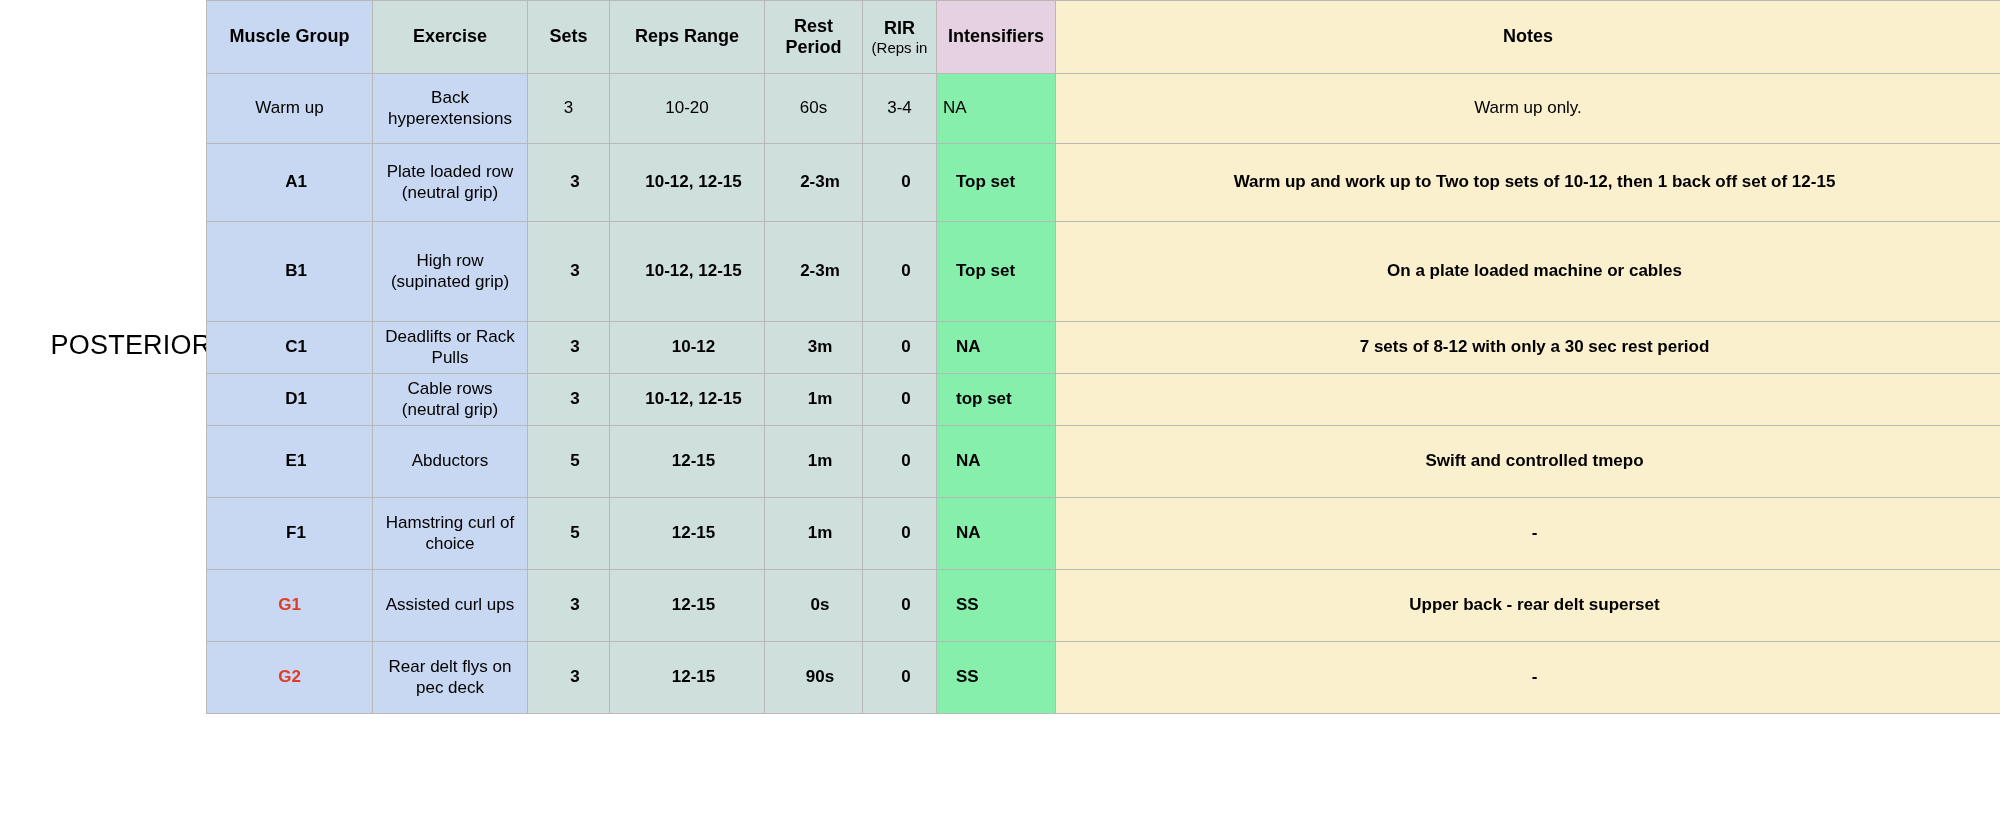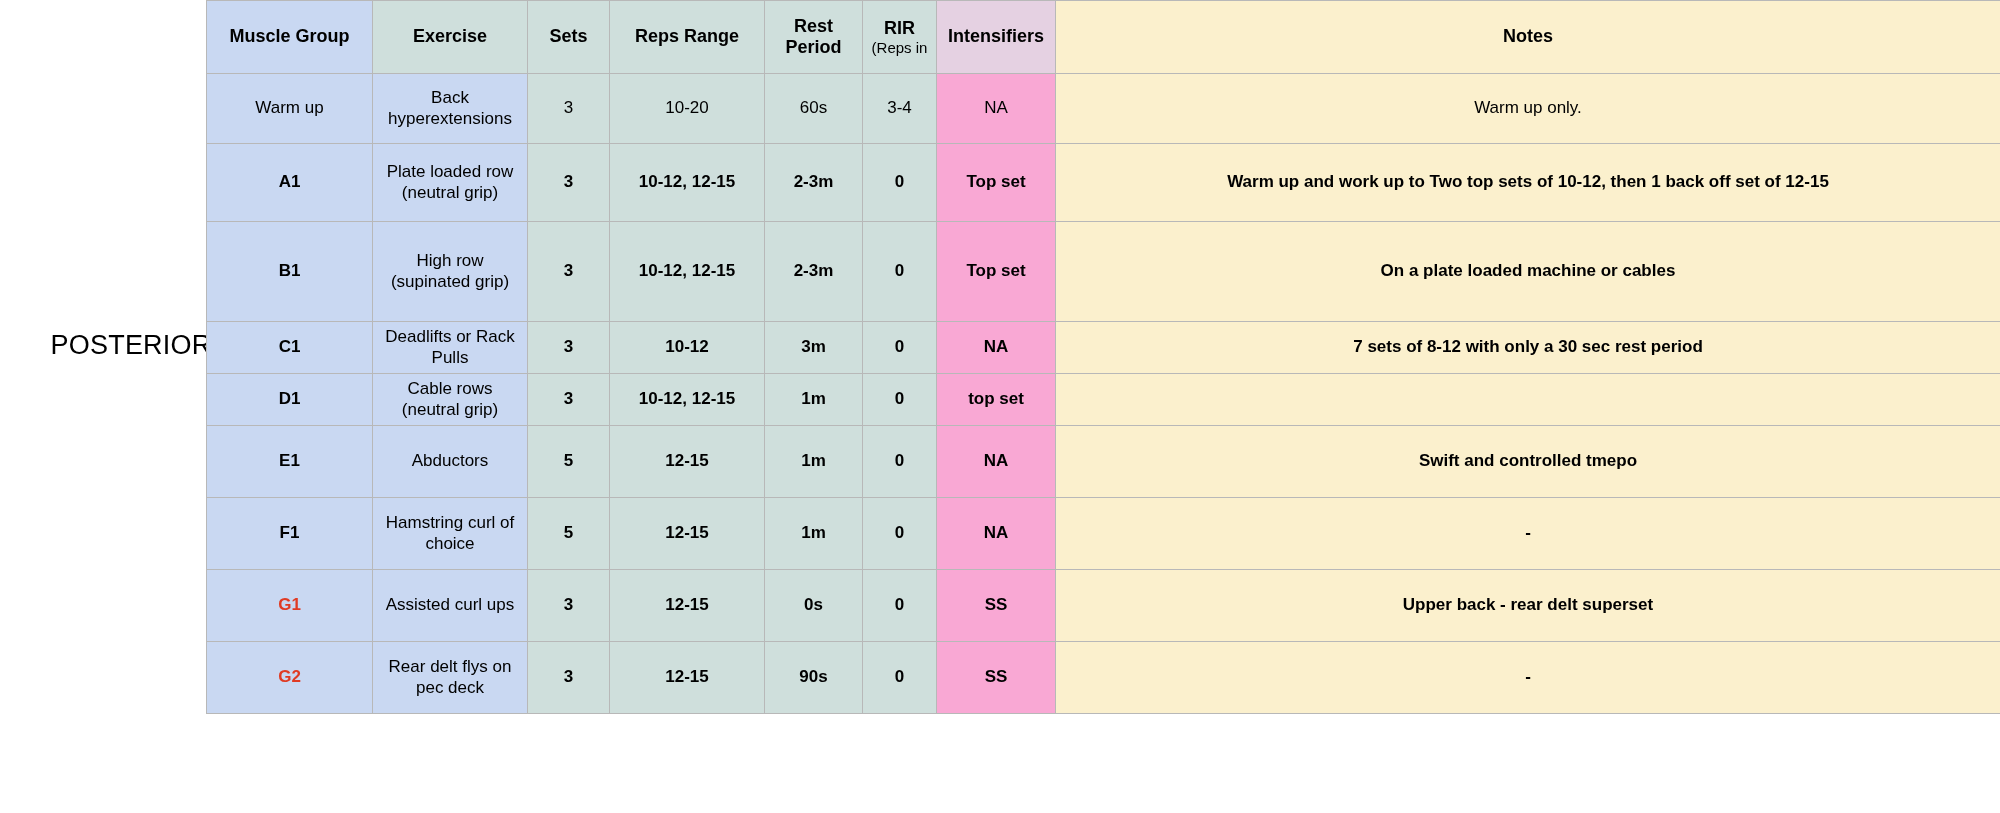--- a/index.html
+++ b/index.html
@@ -97,32 +97,31 @@
   }
   td.c-ex-cell {
     background: #c9d8f2;
     text-align: center;
   }
   td.c-mid {
     background: #cfdfdc;
     text-align: center;
   }
   td.c-int-cell {
-    background: #f9a8d4;
-    text-align: center;
+    background: #86efac;
   }
   td.c-notes-cell {
     background: #fbf0cd;
     text-align: center;
   }
   td.bottom-align {
     vertical-align: bottom;
     padding-bottom: 6px;
   }
-  .bold { font-weight: bold; }
+  .bold { font-weight: bold; margin-left: 13px; }
   .red  { color: #e03b24; font-weight: bold; }
 </style>
 </head>
 <body>
 
 <div class="sheet">
 
   <div class="section-label-col">
     <div class="section-label" id="section-label" style="top: 330px;">POSTERIOR</div>
   </div>

